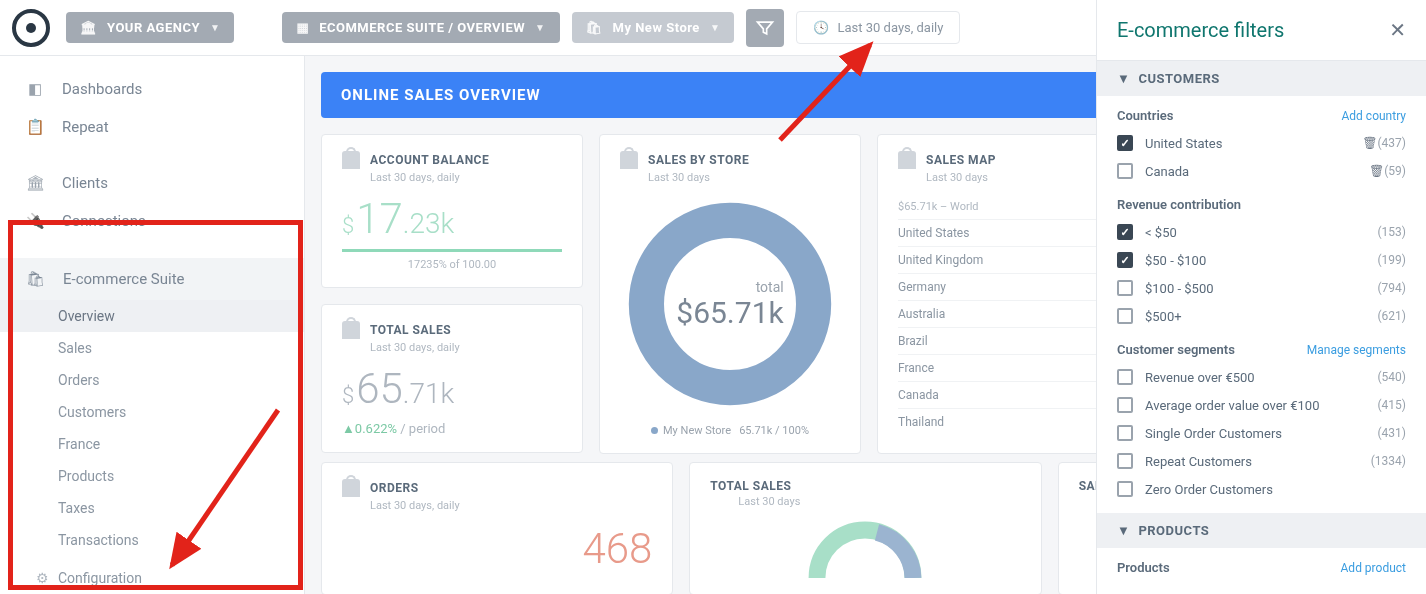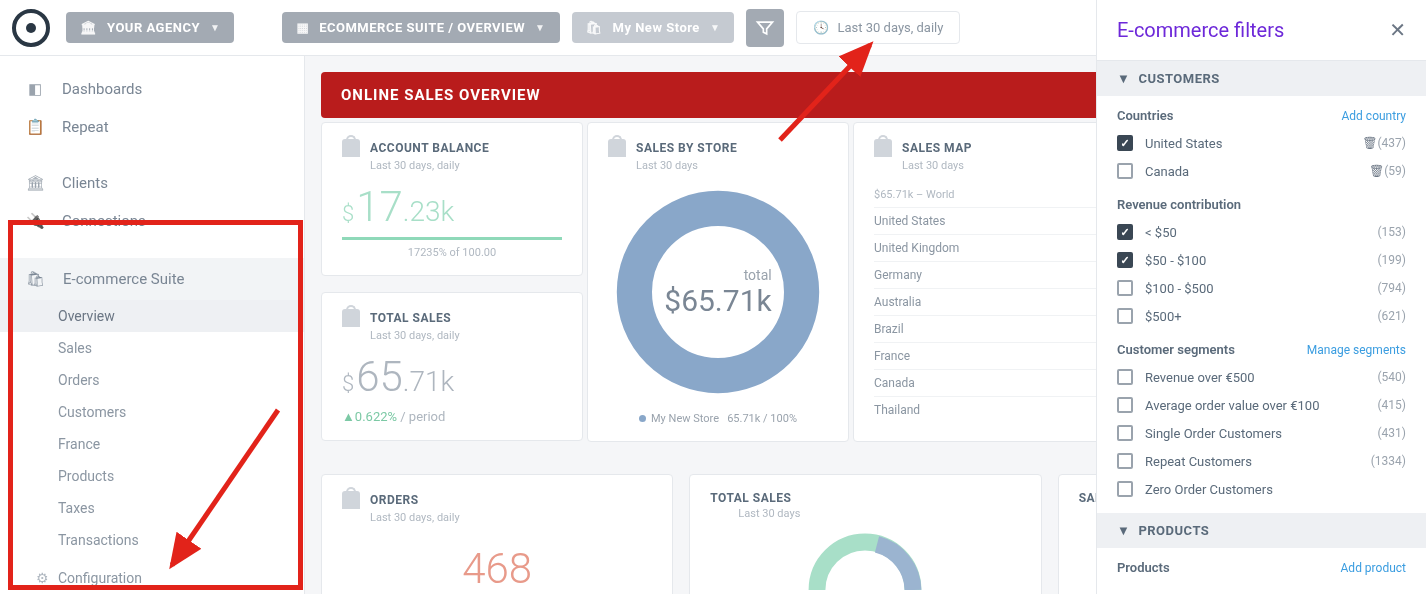--- a/index.html
+++ b/index.html
@@ -16,22 +16,22 @@
 .rangebtn{display:flex;align-items:center;gap:8px;font-size:13px;color:#8b96a2;padding:8px 16px;background:#fff;border:1px solid #e5e8ec;border-radius:4px}
 .spacer{width:36px}
 .sidebar{position:absolute;left:0;top:56px;bottom:0;width:305px;background:#fff;border-right:1px solid #e5e8ec;padding:14px 0}
 .navitem{display:flex;align-items:center;gap:18px;padding:10px 26px;font-size:15px;color:#7a8694;cursor:pointer}
 .navitem .ni{width:18px;text-align:center;font-size:15px;color:#9aa3ad}
 .highlight-box{position:absolute;left:8px;top:220px;width:295px;height:370px;border:5px solid #e2231a;pointer-events:none;z-index:5}
 .grouphdr{display:flex;align-items:center;gap:18px;padding:12px 26px;font-size:15px;color:#7a8694;background:#f2f4f6}
 .subitem{display:block;padding:8px 26px 8px 58px;font-size:14px;color:#8b96a2;cursor:pointer}
 .subitem.active{background:#eef0f3;color:#6b7684}
 .main{position:absolute;left:305px;top:56px;right:0;bottom:0;padding:16px;overflow:hidden}
-.banner{background:#b91c1c;color:#fff;font-size:15px;font-weight:700;letter-spacing:1px;padding:14px 20px;border-radius:4px;margin-bottom:4px}
-.cards{display:flex;gap:4px;margin-bottom:32px}
+.banner{background:#3b82f6;color:#fff;font-size:15px;font-weight:700;letter-spacing:1px;padding:14px 20px;border-radius:4px;margin-bottom:16px}
+.cards{display:flex;gap:16px;margin-bottom:8px}
 .col{display:flex;flex-direction:column;gap:16px}
 .card{background:#fff;border:1px solid #e5e8ec;border-radius:4px;padding:16px 20px}
 .col1{flex:0 0 262px}
 .col2{flex:0 0 262px}
 .col3{flex:1}
 .chdr{display:flex;align-items:center;gap:10px;margin-bottom:2px}
 .chdr .bag{width:18px;height:18px;background:#d0d5db;border-radius:3px 3px 0 0;position:relative}
 .chdr .bag::before{content:"";position:absolute;top:-4px;left:4px;right:4px;height:6px;border:2px solid #d0d5db;border-bottom:none;border-radius:6px 6px 0 0}
 .ctitle{font-size:12px;font-weight:700;letter-spacing:.5px;color:#5a6a7a}
 .csub{font-size:11px;color:#b0b8c1;margin-left:28px;margin-bottom:10px}
@@ -50,28 +50,28 @@
 .legend{font-size:11px;color:#9aa3ad;text-align:center;margin-top:8px}
 .legend .dot{display:inline-block;width:7px;height:7px;background:#89a7c9;border-radius:50%;margin-right:5px}
 .maplist{font-size:12px}
 .maprow{display:flex;justify-content:space-between;padding:6px 0;border-bottom:1px solid #f0f2f4}
 .maprow:last-child{border-bottom:none}
 .maprow .c{color:#8b96a2}
 .maprow .v{color:#7a8694}
 .maprow.world .c,.maprow.world .v{color:#b0b8c1;font-size:11px}
 .cards2{display:flex;gap:16px}
 .cards2 .card{flex:1}
-.ordnum{font-size:42px;font-weight:300;color:#e89a8a;text-align:center;margin-top:20px}
+.ordnum{font-size:42px;font-weight:300;color:#e89a8a;text-align:right;margin-top:12px}
 .breakdown{display:flex;justify-content:space-around;margin-top:10px}
 .bk{text-align:center}
 .bk .l{font-size:11px;color:#b0b8c1}
 .bk .v{font-size:20px;color:#9aa3ad}
 .panel{position:absolute;top:0;right:0;bottom:0;width:330px;background:#fff;border-left:1px solid #e5e8ec;z-index:10;overflow-y:auto}
 .phdr{display:flex;align-items:center;justify-content:space-between;padding:18px 20px;border-bottom:1px solid #e5e8ec}
-.phdr h2{font-size:20px;font-weight:400;color:#6d28d9}
+.phdr h2{font-size:20px;font-weight:400;color:#0f766e}
 .phdr .x{font-size:20px;color:#6b7684;cursor:pointer}
 .sectionhdr{background:#eef0f3;padding:10px 20px;font-size:13px;font-weight:700;letter-spacing:.5px;color:#5a6a7a;display:flex;align-items:center;gap:8px}
 .subhdr{display:flex;justify-content:space-between;align-items:flex-end;padding:12px 20px 6px;font-size:13px}
 .subhdr .lbl{font-weight:600;color:#5a6a7a}
 .subhdr .link{color:#3b9de0;cursor:pointer;font-size:12px}
 .frow{display:flex;align-items:center;padding:6px 20px;font-size:13px}
 .chk{width:16px;height:16px;border:2px solid #9aa3ad;border-radius:2px;margin-right:12px;flex-shrink:0;display:flex;align-items:center;justify-content:center}
 .chk.on{background:#3a4754;border-color:#3a4754}
 .chk.on::after{content:"✓";color:#fff;font-size:11px;font-weight:700}
 .frow .flbl{flex:1;color:#5a6a7a}

